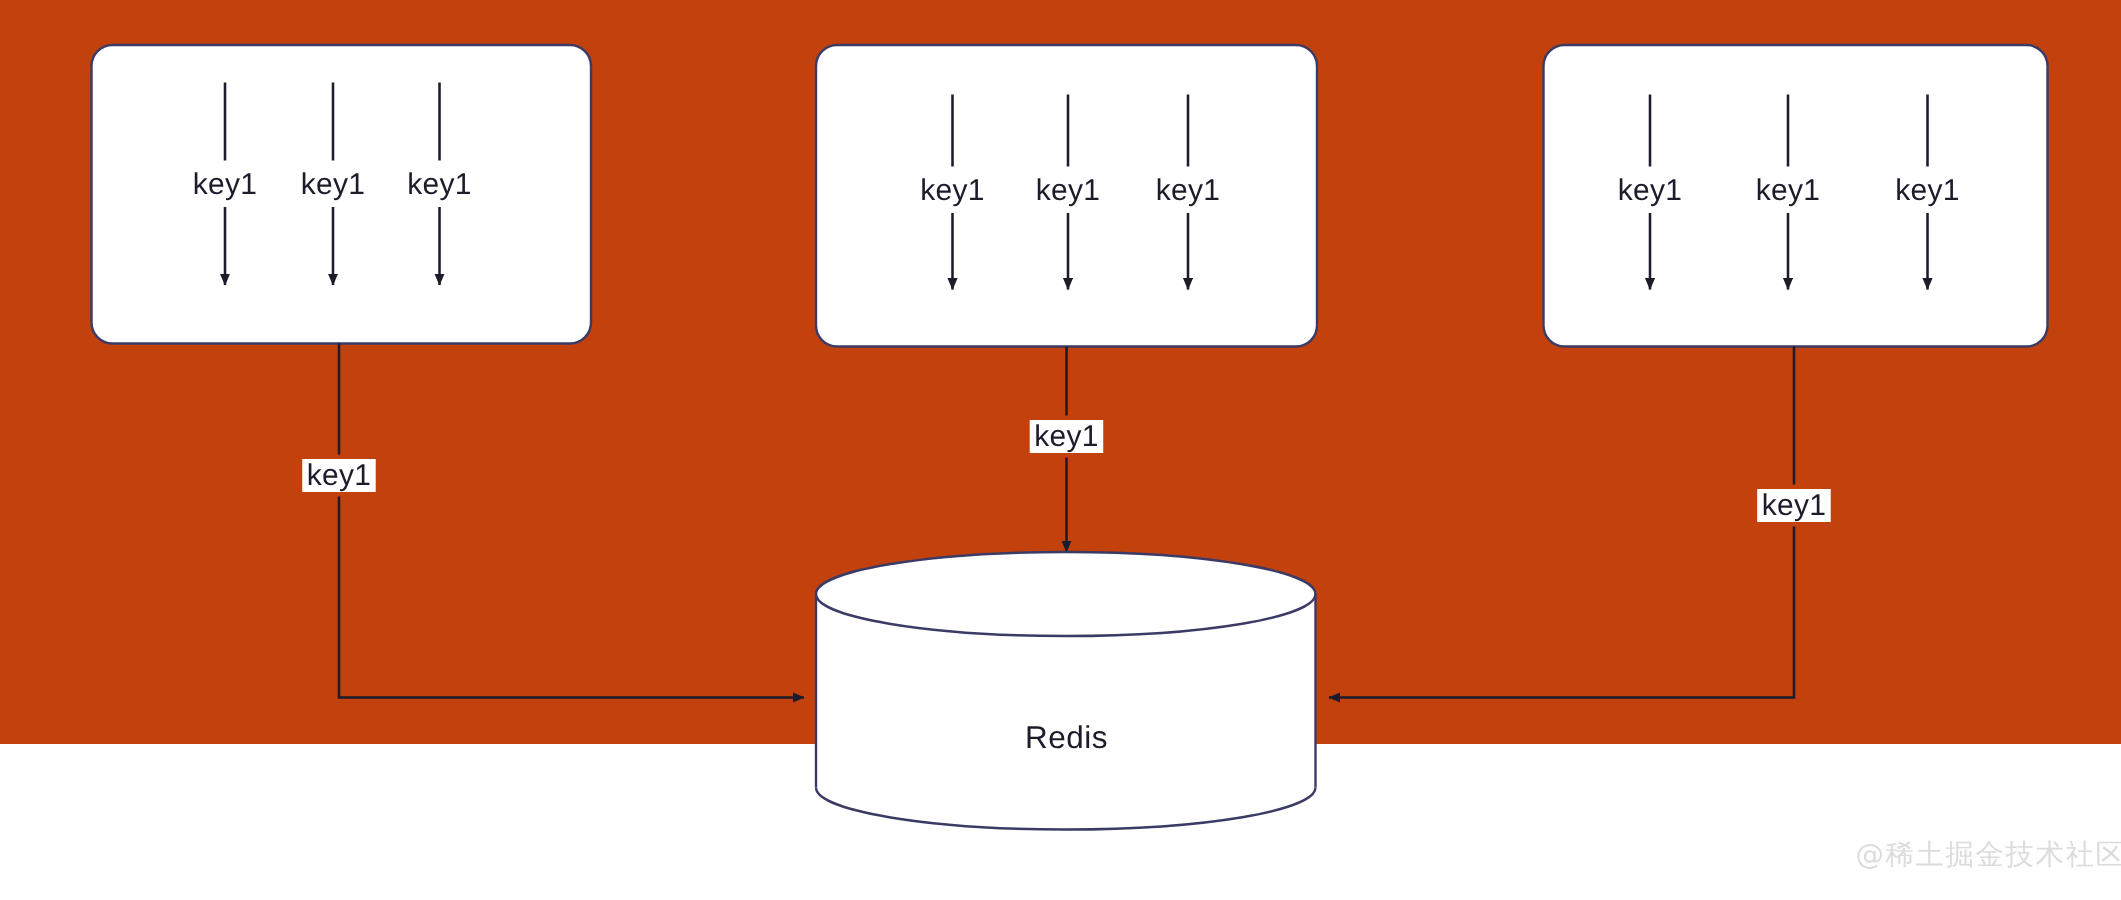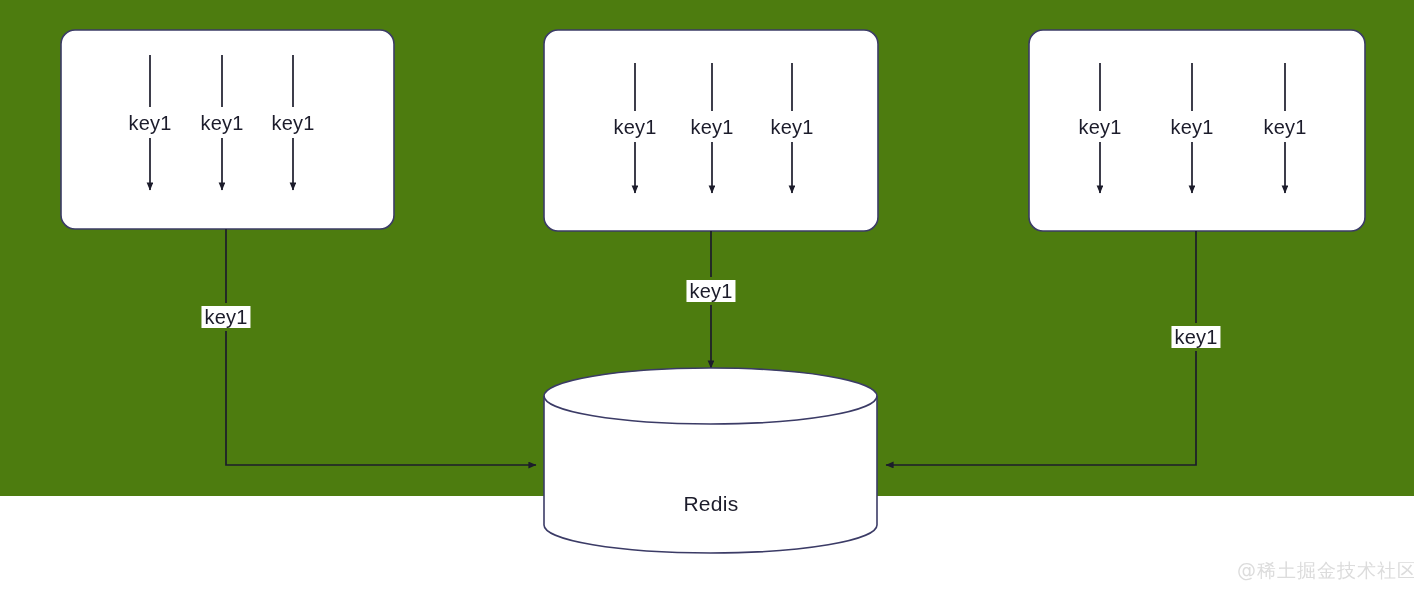--- a/index.html
+++ b/index.html
@@ -11,21 +11,21 @@
   body {
     font-family: "Liberation Sans", "DejaVu Sans", sans-serif;
     width: 1414px;
     height: 600px;
     overflow: hidden;
   }
   #canvas {
     position: relative;
     width: 1414px;
     height: 496px;
-    background: #4d7c0f;
+    background: #c2410c;
   }
   #diagram-svg {
     position: absolute;
     top: 0;
     left: 0;
     width: 1414px;
     height: 600px;
     display: block;
   }
   .node-label {
@@ -142,17 +142,17 @@
   <div class="node-label" style="left:792px; top:127px;">key1</div>
 
   <div class="node-label" style="left:1100px; top:127px;">key1</div>
   <div class="node-label" style="left:1192px; top:127px;">key1</div>
   <div class="node-label" style="left:1285px; top:127px;">key1</div>
 
   <div class="edge-label" style="left:226px; top:317px;">key1</div>
   <div class="edge-label" style="left:711px; top:291px;">key1</div>
   <div class="edge-label" style="left:1196px; top:337px;">key1</div>
 
-  <div class="store-label" style="left:711px; top:503px;">Redis</div>
+  <div class="store-label" style="left:711px; top:492px;">Redis</div>
 
   <div class="watermark" style="left:1237px; top:561px;">@稀土掘金技术社区</div>
 
 </div>
 
 </body></html>

